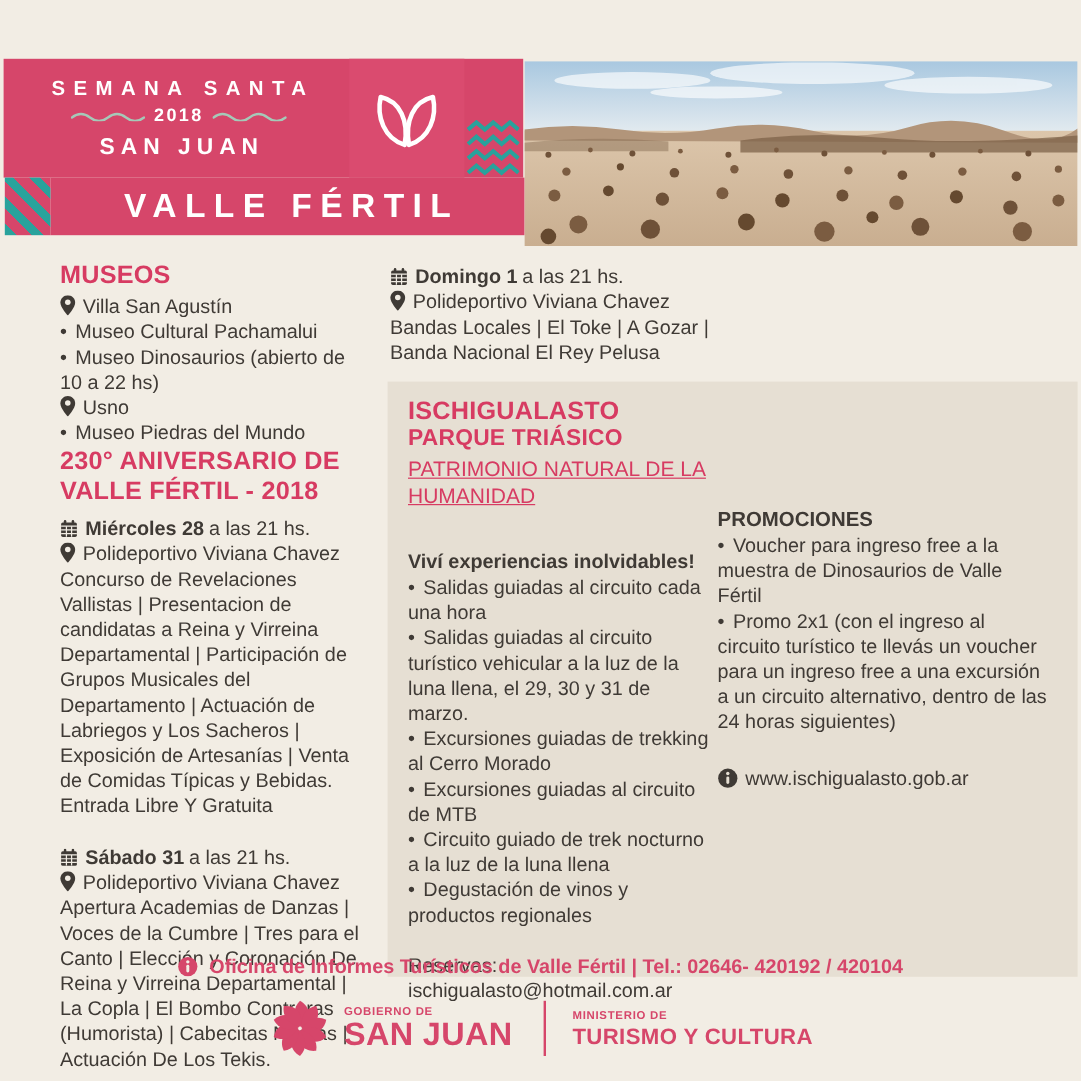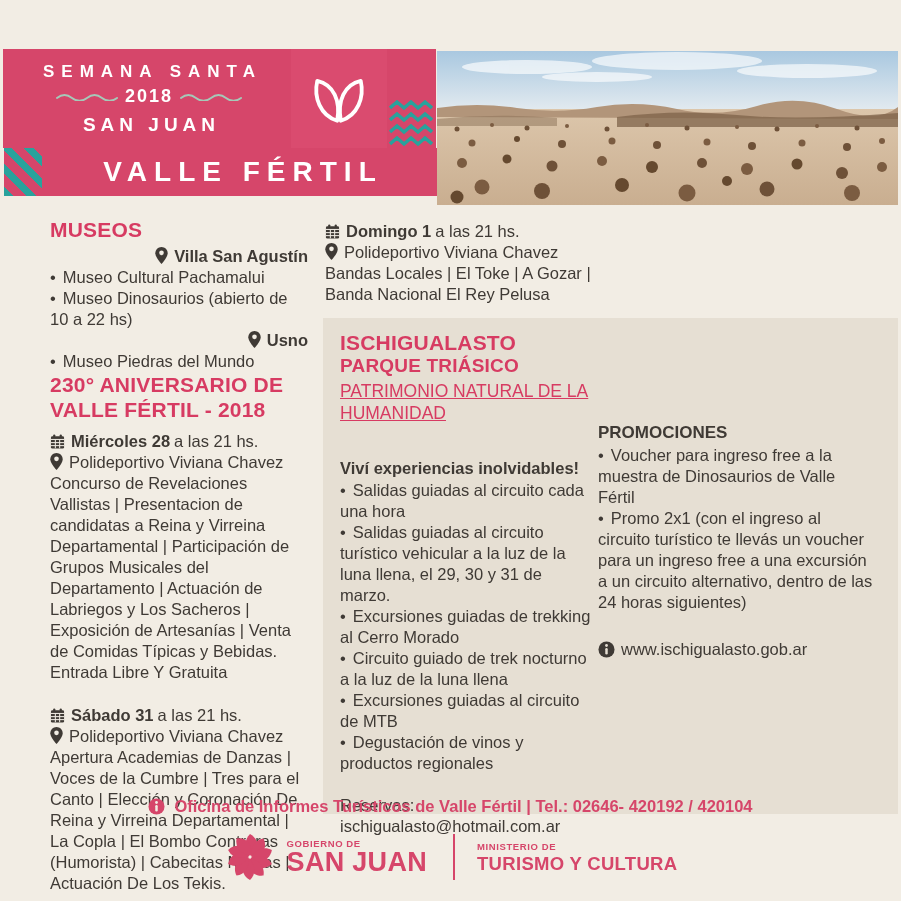--- a/index.html
+++ b/index.html
@@ -12,35 +12,35 @@
   .page{
     position:relative;width:901px;height:901px;background:var(--bg);
     overflow:hidden;font-family:"Liberation Sans","DejaVu Sans",sans-serif;
     color:var(--text);
   }
   
   .banner{position:absolute;left:3px;top:49px;width:433px;height:99px;background:var(--pink);}
   .banner-inner{position:absolute;left:0;top:0;width:292px;height:99px;display:flex;flex-direction:column;align-items:center;justify-content:center;}
   .sem-title{color:#fff;font-size:17px;font-weight:600;letter-spacing:7px;padding-left:7px;white-space:nowrap;}
   .year-row{display:flex;align-items:center;gap:7px;margin:4px 0 7px;}
-  .year{color:#fff;font-size:18px;font-weight:600;letter-spacing:2px;}
+  .year{color:#fff;font-size:15px;font-weight:600;letter-spacing:2px;}
   .sanjuan{color:#fff;font-size:19px;font-weight:700;letter-spacing:5px;padding-left:5px;white-space:nowrap;}
   .leaf-square{position:absolute;left:291px;top:49px;width:96px;height:99px;background:var(--pink-leaf);display:flex;align-items:center;justify-content:center;}
   .zigzag{position:absolute;left:389px;top:100px;width:44px;height:48px;}
   .valle-band{position:absolute;left:42px;top:148px;width:395px;height:48px;background:var(--pink);display:flex;align-items:center;justify-content:center;}
   .valle-band span{color:#fff;font-size:28px;font-weight:700;letter-spacing:7px;padding-left:7px;white-space:nowrap;}
   .stripes{position:absolute;left:4px;top:148px;width:38px;height:48px;
     background:repeating-linear-gradient(45deg,var(--teal) 0 7px,var(--pink) 7px 16px);}
   .photo{position:absolute;left:437px;top:51px;width:461px;height:154px;}
   
   .col-left{position:absolute;left:50px;top:217px;width:258px;font-size:16.5px;line-height:21px;}
   .col-mid{position:absolute;left:325px;top:221px;width:272px;font-size:16.5px;line-height:21px;}
   h2.section{color:var(--pink-deep);font-size:21px;line-height:25px;font-weight:700;letter-spacing:.2px;margin:0 0 4px;}
   .icon{display:inline-block;vertical-align:-2px;margin-right:6px;}
-  .place-line{font-weight:700;text-align:right;}
+  .place-line{font-weight:400;}
   .bullet-line::before{content:"\2022";margin-right:7px;}
   .evt{margin-top:22px;}
   .evt-day{font-weight:700;}
   .evt-time{margin-left:4px;}
   .evt p{margin:0;}
   .mt24{margin-top:24px;}
   
   .box{position:absolute;left:323px;top:318px;width:575px;height:496px;background:var(--box-bg);}
   .box-left{position:absolute;left:17px;top:13px;width:254px;font-size:16.5px;line-height:21px;}
   .park-name{color:var(--pink-deep);font-size:21px;font-weight:700;line-height:24px;letter-spacing:.2px;}
@@ -264,22 +264,22 @@
   <div class="box">
     <div class="box-left">
       <div class="park-name">ISCHIGUALASTO</div>
       <div class="park-type">PARQUE TRIÁSICO</div>
       <div class="park-designation">PATRIMONIO NATURAL DE LA HUMANIDAD</div>
 
       <div class="exp-title">Viví experiencias inolvidables!</div>
       <div class="bullet-line">Salidas guiadas al circuito cada una hora</div>
       <div class="bullet-line">Salidas guiadas al circuito turístico vehicular a la luz de la luna llena, el 29, 30 y 31 de marzo.</div>
       <div class="bullet-line">Excursiones guiadas de trekking al Cerro Morado</div>
+      <div class="bullet-line">Excursiones guiadas al circuito de MTB</div>
       <div class="bullet-line">Circuito guiado de trek nocturno a la luz de la luna llena</div>
-      <div class="bullet-line">Excursiones guiadas al circuito de MTB</div>
       <div class="bullet-line">Degustación de vinos y productos regionales</div>
 
       <div class="reservas">Reservas: ischigualasto@hotmail.com.ar</div>
     </div>
 
     <div class="box-right">
       <div class="promo-title">PROMOCIONES</div>
       <div class="bullet-line">Voucher para ingreso free a la muestra de Dinosaurios de Valle Fértil</div>
       <div class="bullet-line">Promo 2x1  (con el ingreso al circuito turístico te llevás un voucher para un ingreso free a una excursión a un circuito alternativo, dentro de las 24 horas siguientes)</div>
       <div class="website-row">

